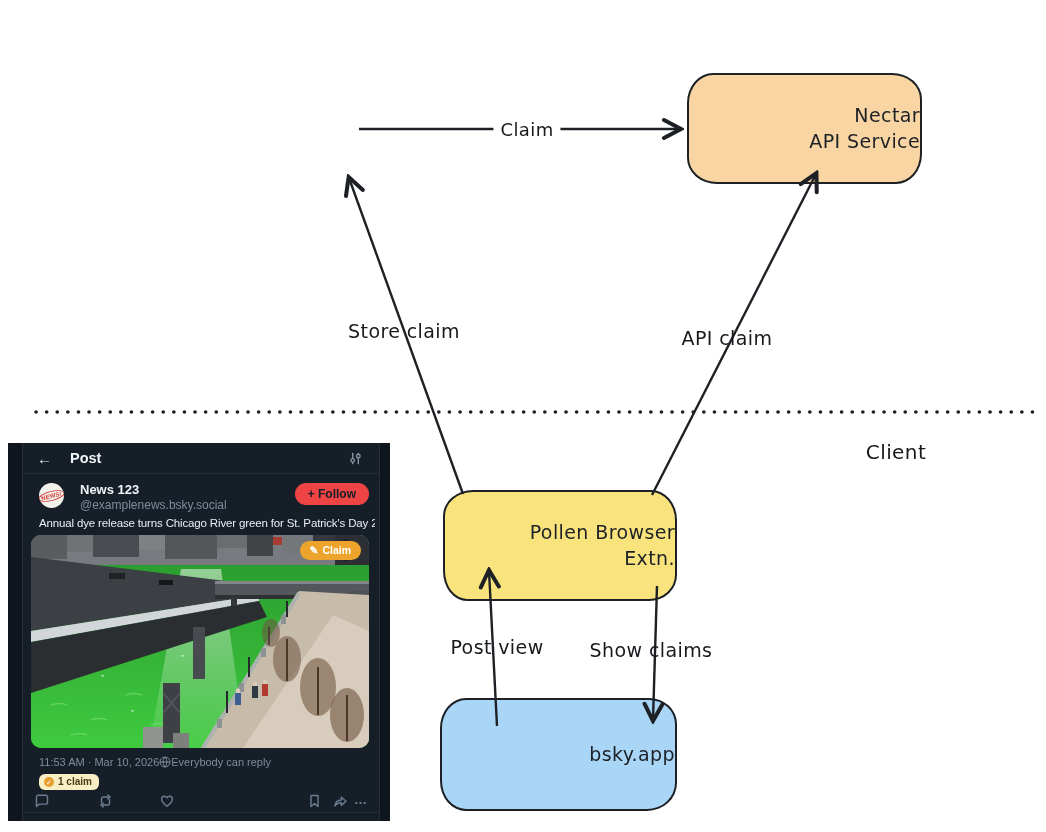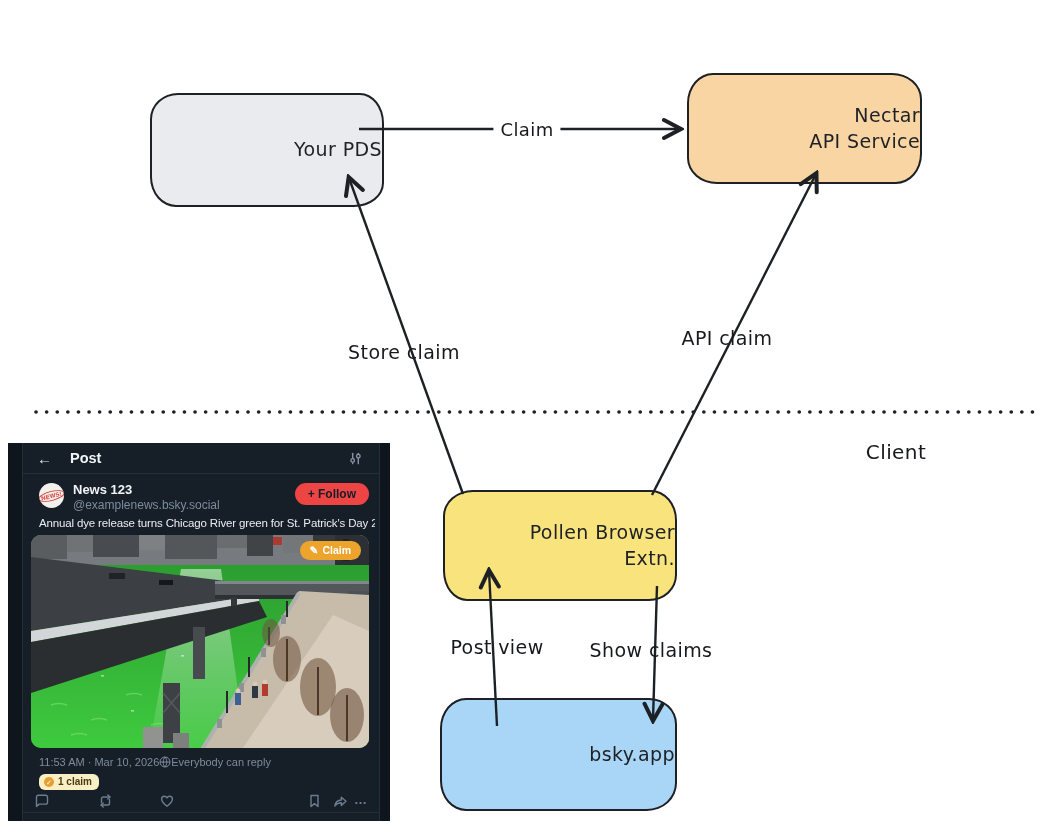--- a/index.html
+++ b/index.html
@@ -14,42 +14,42 @@
             border-radius:28px 24px 30px 26px / 26px 30px 24px 30px;}
   .node-nectar{left:687px;top:73px;width:231px;height:107px;background:#f8d5a3;
             border-radius:26px 30px 26px 30px / 30px 26px 30px 26px;}
   .node-pollen{left:443px;top:490px;width:230px;height:107px;background:#f9e37d;
             border-radius:30px 26px 28px 24px / 26px 30px 26px 30px;}
   .node-bsky{left:440px;top:698px;width:233px;height:109px;background:#a9d6f7;
             border-radius:26px 28px 30px 26px / 30px 26px 28px 30px;}
   .edge-label{position:absolute;transform:translate(-50%,-50%);color:#17191c;
         font-family:"DejaVu Sans",sans-serif;font-size:19px;letter-spacing:.4px;white-space:nowrap;}
   .lbl-claim{left:527px;top:129px;font-size:18px;background:#ffffff;padding:0 7px;}
-  .lbl-store{left:404px;top:352px;}
+  .lbl-store{left:404px;top:331px;}
   .lbl-api{left:727px;top:338px;}
   .lbl-postview{left:497px;top:647px;}
   .lbl-showclaims{left:651px;top:650px;}
   .lbl-client{left:896px;top:452px;font-size:20px;}
   .wires{position:absolute;left:0;top:0;pointer-events:none;}
   
   .shot{position:absolute;left:8px;top:443px;width:382px;height:378px;background:#0f151c;
         color:#e8edf2;font-size:12px;}
   .shot .card{position:absolute;left:14px;top:0;width:358px;height:378px;background:#161e27;
         border-left:1px solid #232e3a;border-right:1px solid #232e3a;box-sizing:border-box;}
   .p-header{position:absolute;left:0;top:0;width:100%;height:31px;display:flex;align-items:center;
         border-bottom:1px solid #232e3a;box-sizing:border-box;}
   .back{margin-left:14px;font-size:15px;color:#dfe5ea;cursor:pointer;}
   .p-title{margin-left:18px;font-size:14.5px;font-weight:bold;color:#f1f4f7;}
   .hdr-filter{position:absolute;right:16px;top:8px;}
   .author-row{position:absolute;left:16px;top:40px;right:10px;display:flex;align-items:flex-start;}
   .avatar{width:25px;height:25px;border-radius:50%;background:#f3f1ec;flex:0 0 auto;
         display:flex;align-items:center;justify-content:center;overflow:hidden;}
   .stamp{display:inline-block;border:1.5px solid #d33a35;color:#d33a35;border-radius:50%;
         font-size:6px;font-weight:bold;padding:1px 2px;transform:rotate(-14deg);letter-spacing:.2px;}
-  .author-meta{margin-left:9px;flex:1 1 auto;min-width:0;}
+  .author-meta{margin-left:16px;flex:1 1 auto;min-width:0;}
   .a-name{font-size:13px;font-weight:bold;color:#f1f4f7;line-height:1.15;}
   .a-handle{font-size:12px;color:#7e8c9c;line-height:1.2;}
   .follow-btn{flex:0 0 auto;background:#ef4444;color:#141e28;font-size:12px;font-weight:bold;
         border-radius:999px;padding:5px 13px;line-height:1;cursor:pointer;}
   .body-text{position:absolute;left:16px;top:74px;width:336px;font-size:11.5px;letter-spacing:-.15px;
         color:#eaeef2;white-space:nowrap;overflow:hidden;}
   .post-img{position:absolute;left:8px;top:92px;width:338px;height:213px;border-radius:10px;
         overflow:hidden;background:#2b9e2f;}
   .post-img svg{display:block;}
   .claim-overlay{position:absolute;top:6px;right:8px;background:#eda42d;color:#fff;font-size:10.5px;
@@ -67,23 +67,20 @@
   .act-comment{left:11px;} .act-repost{left:74px;} .act-heart{left:136px;}
   .act-bookmark{left:284px;} .act-share{left:309px;} .act-more{left:331px;color:#6b7d91;
         font-size:13px;font-weight:bold;letter-spacing:1px;line-height:14px;}
   .card-bottom-divider{position:absolute;left:0;top:369px;width:100%;border-top:1px solid #232e3a;}
 </style>
 </head>
 <body>
 
 <div class="stage">
 
-  <div class="node node-pds">
-    <span>Your PDS</span>
-  </div>
   <div class="node node-nectar">
     <span>Nectar</span>
     <span>API Service</span>
   </div>
   <div class="node node-pollen">
     <span>Pollen Browser</span>
     <span>Extn.</span>
   </div>
   <div class="node node-bsky">
     <span>bsky.app</span>

